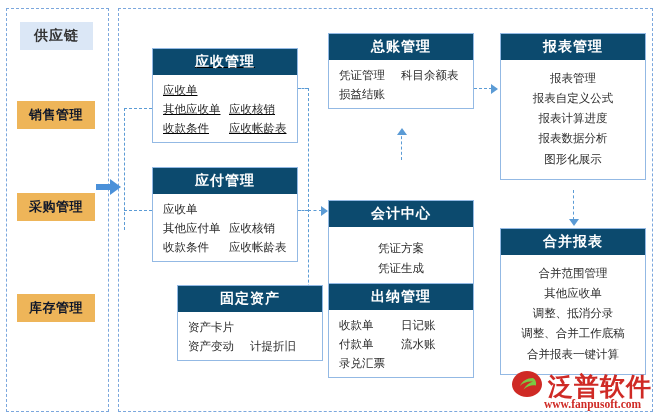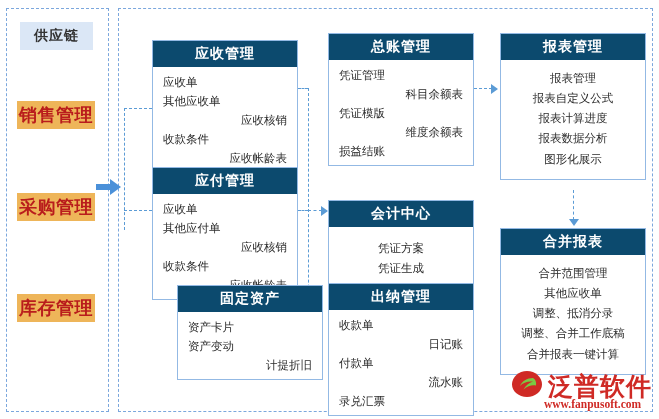--- a/index.html
+++ b/index.html
@@ -37,22 +37,22 @@
     align-items: center;
     justify-content: center;
   }
   #supply-title  { left: 20px;  top: 22px; width: 73px;  height: 28px; }
   #finance-title { left: 152px; top: 14px; width: 58px;  height: 26px; }
 
   
   .orange-module {
     position: absolute;
     background: #eeb559;
-    color: #b91c1c;
-    font-size: 18px;
+    color: #0f172a;
+    font-size: 13px;
     font-weight: bold;
     letter-spacing: 0.5px;
     display: flex;
     align-items: center;
     justify-content: center;
   }
   #mod-sales     { left: 17px; top: 101px; width: 78px; height: 28px; }
   #mod-purchase  { left: 17px; top: 193px; width: 78px; height: 28px; text-align: center; }
   #mod-inventory { left: 17px; top: 294px; width: 78px; height: 28px; }
 
@@ -75,29 +75,28 @@
   }
   .card-body {
     padding: 6px 0 4px 0;
     color: #2b2b2b;
     font-size: 11.5px;
     line-height: 1.65;
   }
   .card-body .row {
     display: flex;
     padding: 0 10px;
-    flex-direction: column;
   }
   .card-body .row .c1 { width: 62px; flex: none; }
-  .card-body .row .c2 { flex: 1; text-align: right; }
+  .card-body .row .c2 { flex: 1; }
   .card-body.centered { text-align: center; }
   .card-body.centered .line { line-height: 1.75; }
 
   
-  #card-ar  { left: 152px; top: 40px;  width: 146px; }
+  #card-ar  { left: 152px; top: 48px;  width: 146px; text-decoration: underline; }
   #card-ap  { left: 152px; top: 167px; width: 146px; }
   #card-fa  { left: 152px; top: 285px; width: 146px; margin-left: 25px; }
   #card-gl  { left: 328px; top: 33px;  width: 146px; }
   #card-acc { left: 328px; top: 160px; width: 146px; margin-top: 40px; }
   #card-cash{ left: 328px; top: 283px; width: 146px; }
   #card-rep { left: 500px; top: 33px;  width: 146px; }
   #card-con { left: 500px; top: 228px; width: 146px; }
 
   #card-ar  .card-body .row .c1 { width: 66px; }
   #card-ap  .card-body .row .c1 { width: 66px; }
@@ -254,24 +253,20 @@
       </div>
     </div>
   </div>
 
   <div class="card" id="card-gl">
     <div class="card-head">总账管理</div>
     <div class="card-body">
       <div class="row">
         <span class="c1">凭证管理</span>
         <span class="c2">科目余额表</span>
-      </div>
-      <div class="row">
-        <span class="c1">凭证模版</span>
-        <span class="c2">维度余额表</span>
       </div>
       <div class="row">
         <span class="c1">损益结账</span>
         <span class="c2"></span>
       </div>
     </div>
   </div>
 
   <div class="card" id="card-acc">
     <div class="card-head">会计中心</div>

